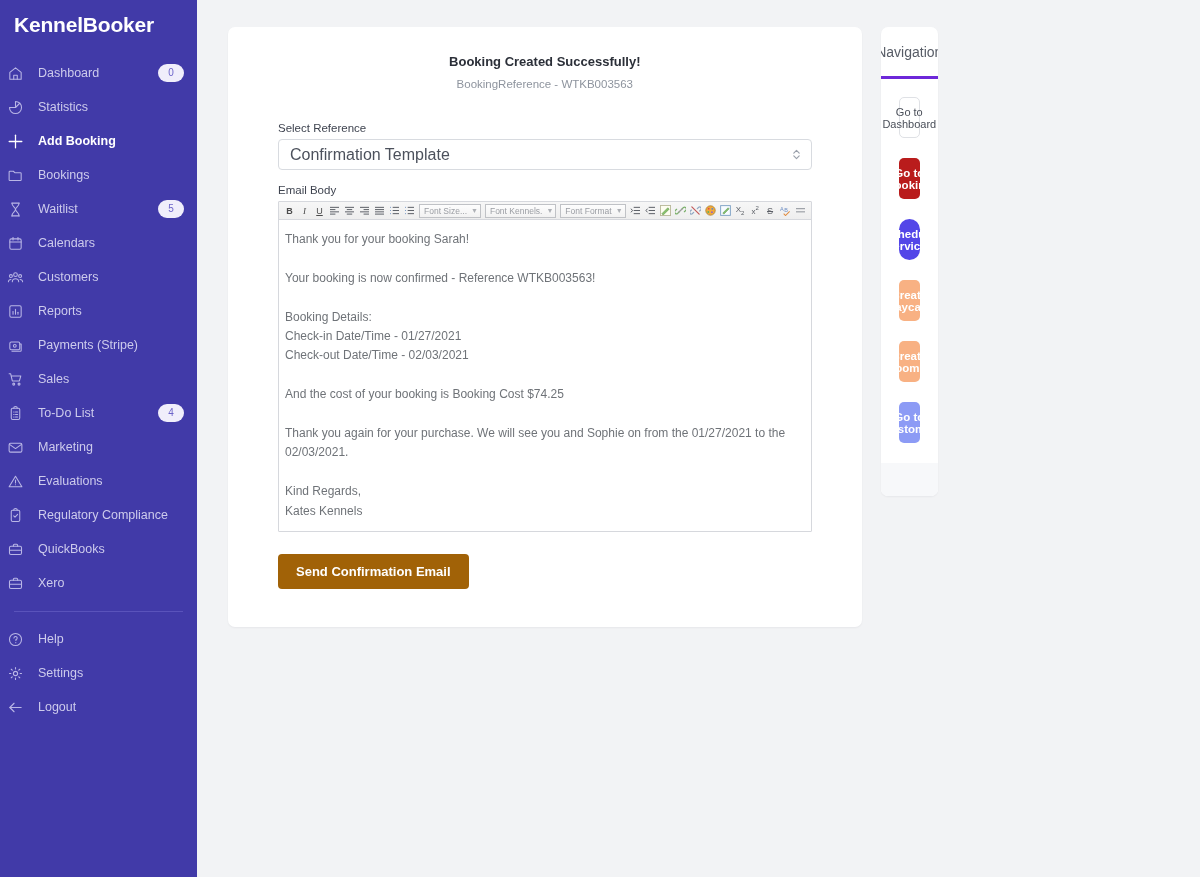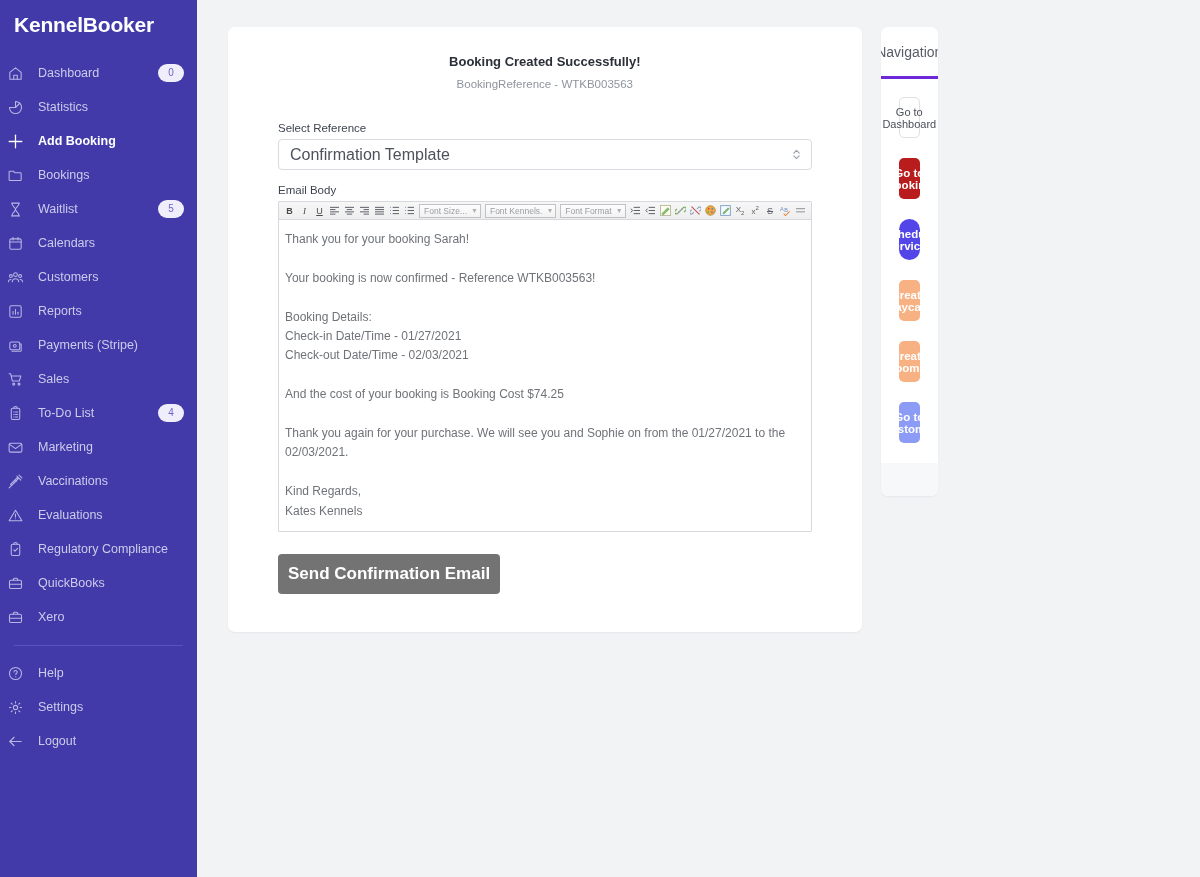--- a/index.html
+++ b/index.html
@@ -172,26 +172,26 @@
     font-size: 12px;
     line-height: 19.4px;
     color: #6f7378;
     background: #ffffff;
     white-space: pre-wrap;
     font-family: "Liberation Sans", sans-serif;
     outline: none;
   }
   .btn-send {
     margin-top: 22px;
-    background: #737373;
+    background: #a16207;
     color: #ffffff;
     border: none; border-radius: 4px;
-    font-size: 17px; font-weight: bold;
+    font-size: 13px; font-weight: bold;
     font-family: "Liberation Sans", sans-serif;
-    padding: 10px 10px;
+    padding: 10px 18px;
     cursor: pointer;
   }
 
   
   .nav-card {
     width: 219px;
     background: #ffffff;
     border-radius: 7px;
     box-shadow: 0 1px 2px rgba(20,20,43,0.05);
     overflow: hidden;
@@ -352,33 +352,20 @@
             <svg width="17" height="17" viewBox="0 0 24 24" fill="none" stroke="#b9b6e6" stroke-width="1.5" stroke-linecap="round" stroke-linejoin="round">
               <rect x="3" y="6" width="18" height="12.5" rx="2"></rect>
               <polyline points="3.5,7.5 12,13.5 20.5,7.5"></polyline>
             </svg>
           </span>
           <span class="nav-label">Marketing</span>
         </div>
         <div class="nav-item">
           <span class="nav-ico">
             <svg width="17" height="17" viewBox="0 0 24 24" fill="none" stroke="#b9b6e6" stroke-width="1.5" stroke-linecap="round" stroke-linejoin="round">
-              <path d="M3 21l4-4"></path>
-              <path d="M6.5 17.5 16 8l-1.5-1.5L5 16z"></path>
-              <path d="M14 4.5 19.5 10"></path>
-              <path d="M17 3l4 4"></path>
-              <path d="M9.5 12.5 11 14"></path>
-              <path d="M12 10 13.5 11.5"></path>
-            </svg>
-          </span>
-          <span class="nav-label">Vaccinations</span>
-        </div>
-        <div class="nav-item">
-          <span class="nav-ico">
-            <svg width="17" height="17" viewBox="0 0 24 24" fill="none" stroke="#b9b6e6" stroke-width="1.5" stroke-linecap="round" stroke-linejoin="round">
               <path d="M12 4.5 21 19.5H3z"></path>
               <line x1="12" y1="10" x2="12" y2="14"></line>
               <line x1="12" y1="16.5" x2="12" y2="16.6"></line>
             </svg>
           </span>
           <span class="nav-label">Evaluations</span>
         </div>
         <div class="nav-item">
           <span class="nav-ico">
             <svg width="17" height="17" viewBox="0 0 24 24" fill="none" stroke="#b9b6e6" stroke-width="1.5" stroke-linecap="round" stroke-linejoin="round">

